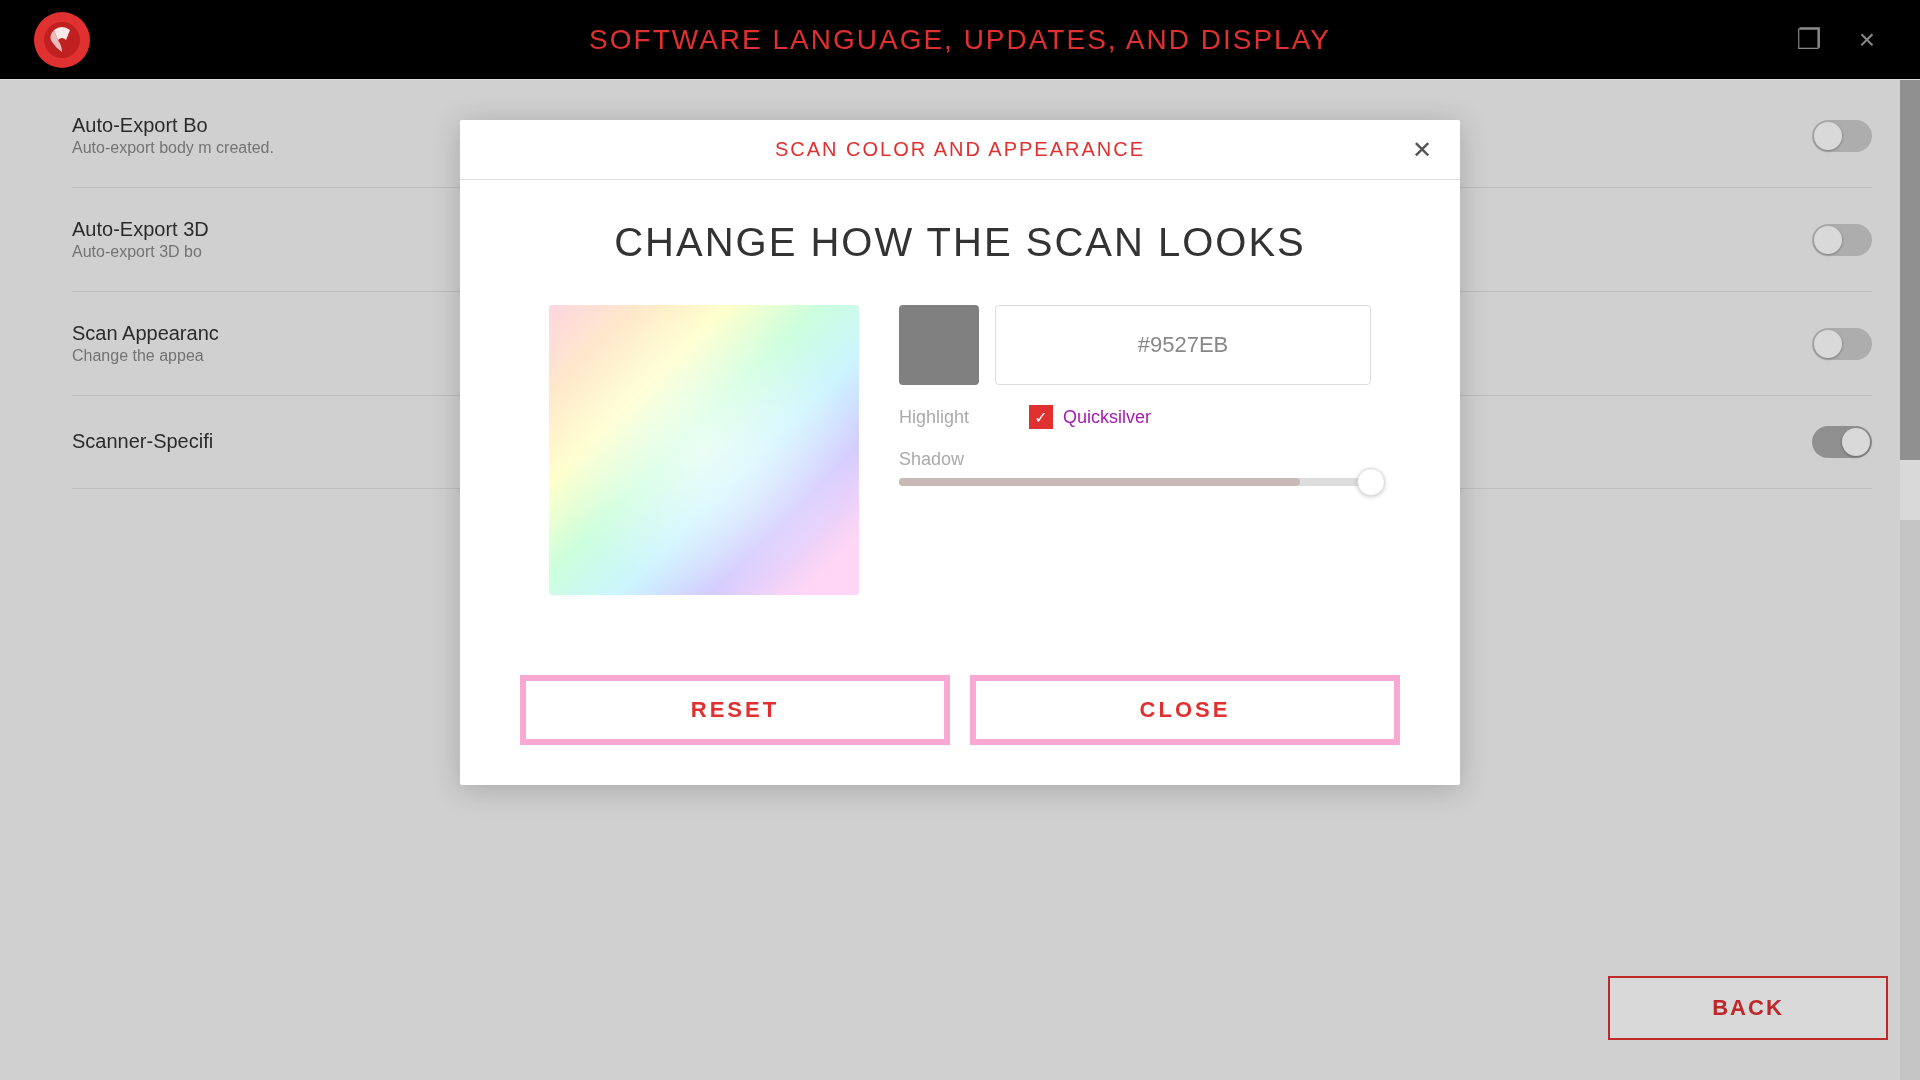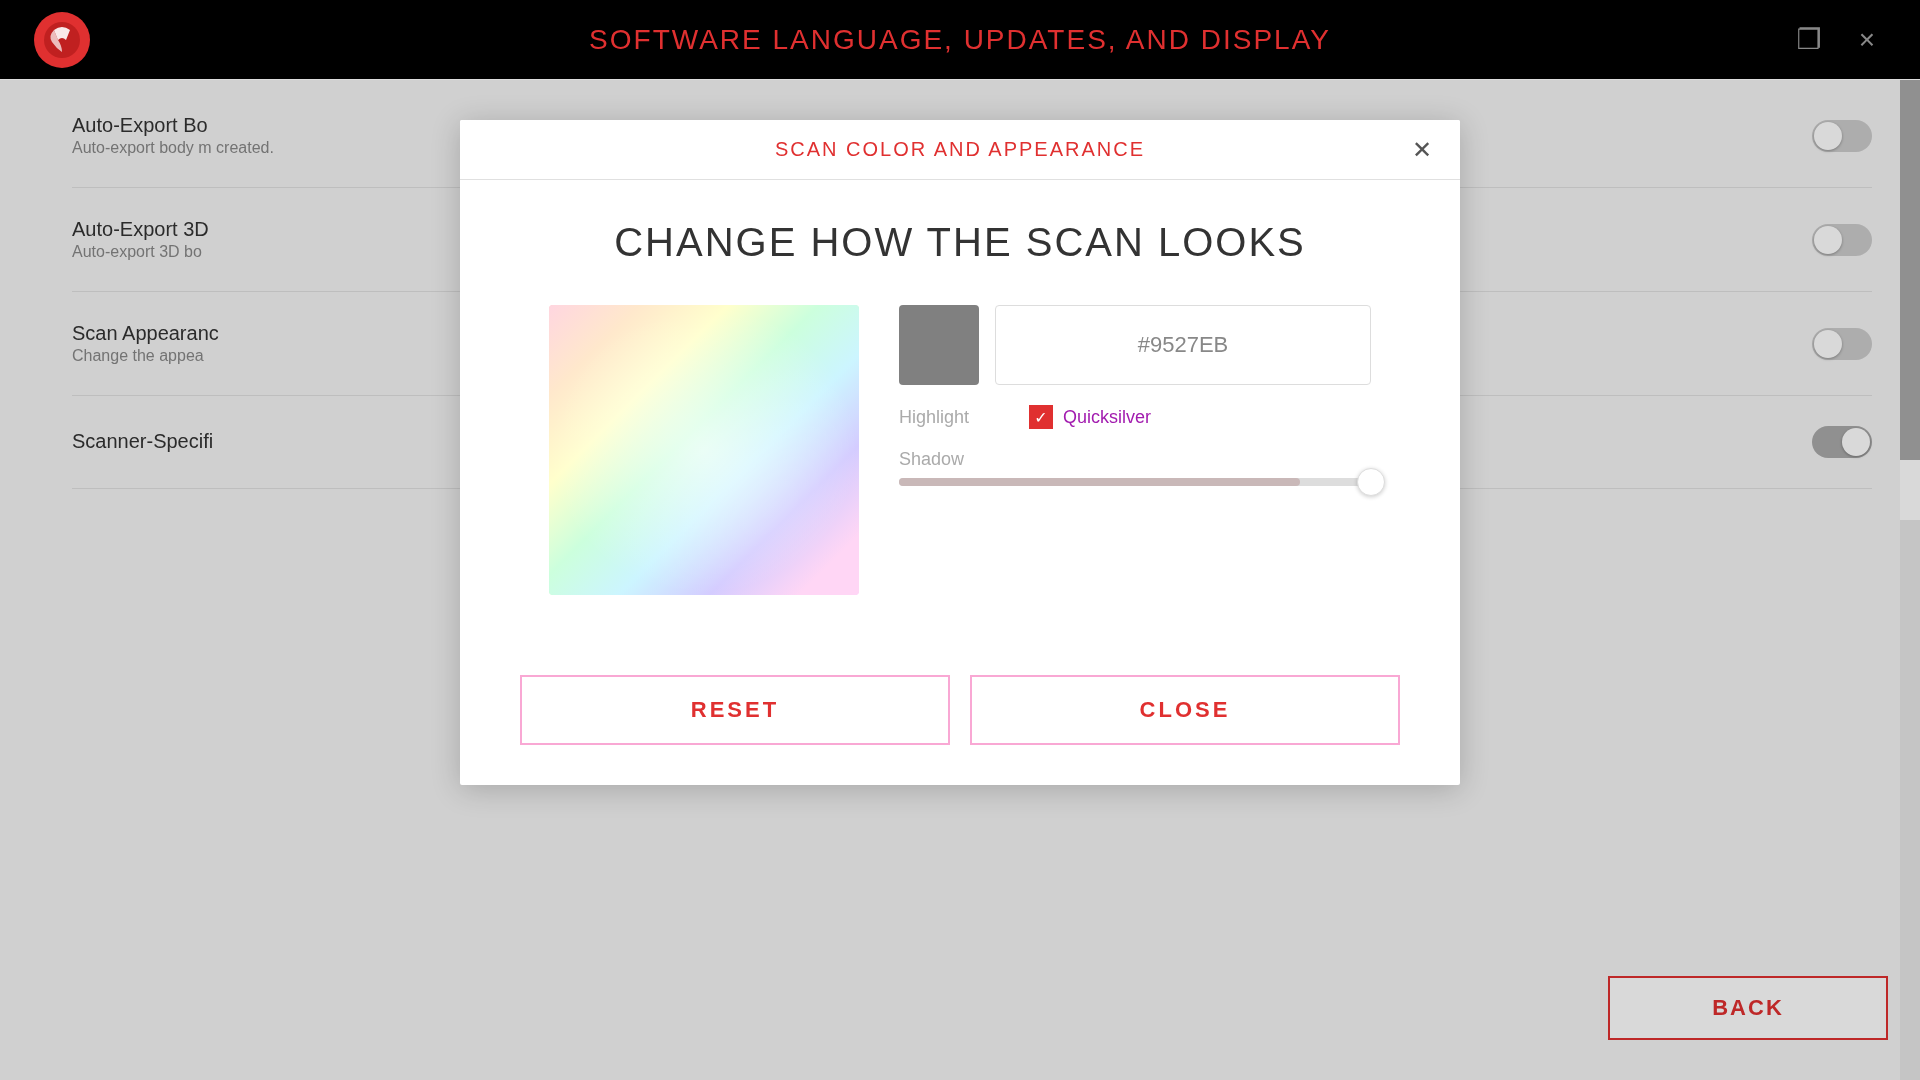--- a/index.html
+++ b/index.html
@@ -361,21 +361,21 @@
     
     .modal-footer {
       display: flex;
       gap: 0;
       padding: 0 60px 40px;
       gap: 20px;
     }
     .modal-btn {
       flex: 1;
       height: 70px;
-      border: 2px solid #f9a8d4;
+      border: 6px solid #f9a8d4;
       background: white;
       color: #e03030;
       font-size: 22px;
       font-weight: 600;
       letter-spacing: 3px;
       cursor: pointer;
       display: flex;
       align-items: center;
       justify-content: center;
     }

